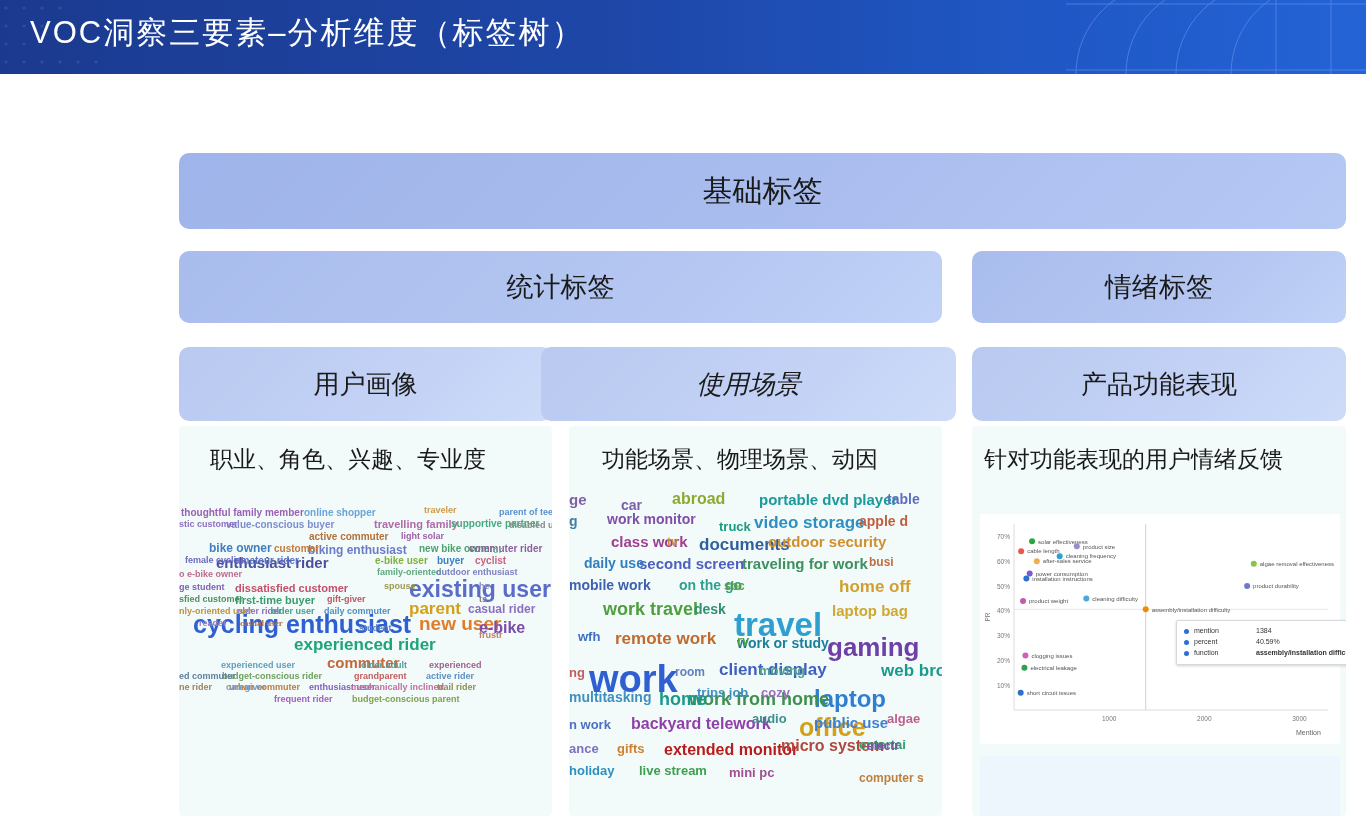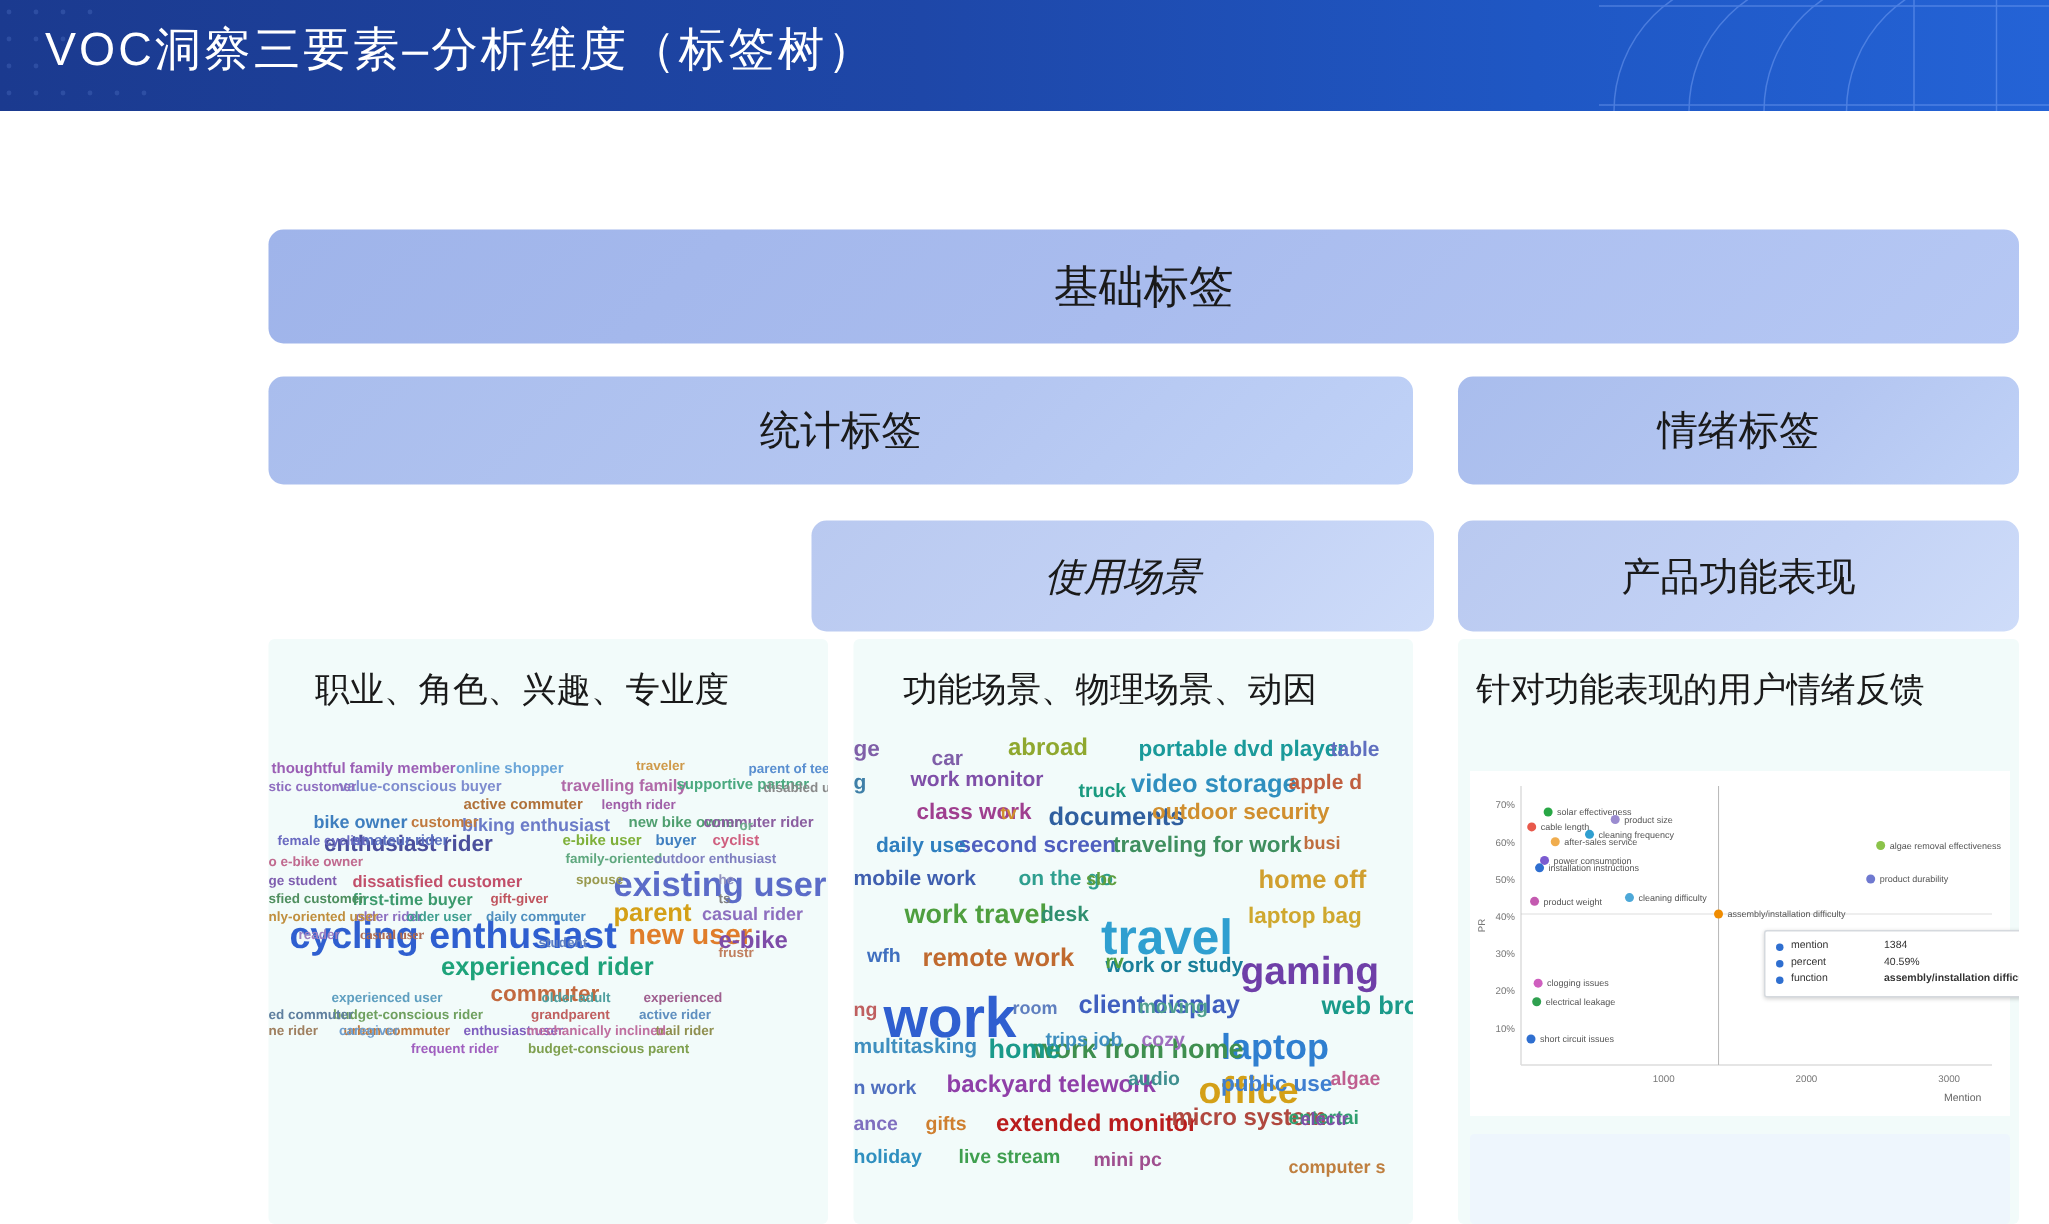--- a/index.html
+++ b/index.html
@@ -206,20 +206,23 @@
     <span>基础标签</span>
   </div>
 
   <div class="band band-lvl2" id="band-emotion">
     <span>情绪标签</span>
   </div>
   <div class="band band-lvl2" id="band-stat">
     <span>统计标签</span>
   </div>
 
+  <div class="band band-lvl3" id="band-persona">
+    <span>用户画像</span>
+  </div>
   <div class="band band-lvl3" id="band-scene">
     <span>使用场景</span>
   </div>
   <div class="band band-lvl3" id="band-func">
     <span>产品功能表现</span>
   </div>
 
   <div class="panel" id="panel-persona">
     <div class="panel-caption" id="cap-persona">职业、角色、兴趣、专业度</div>
     <div class="cloud" id="cloud-persona">
@@ -237,21 +240,21 @@
         <span class="w" style="left: 56px; top: 105px; font-size: 11px; color: rgb(60, 154, 109);">first-time buyer</span>
         <span class="w" style="left: 56px; top: 93px; font-size: 11px; color: rgb(194, 79, 106);">dissatisfied customer</span>
         <span class="w" style="left: 47px; top: 30px; font-size: 10px; color: rgb(127, 141, 207);">value-conscious buyer</span>
         <span class="w" style="left: 195px; top: 29px; font-size: 11px; color: rgb(176, 106, 168);">travelling family</span>
         <span class="w" style="left: 272px; top: 29px; font-size: 10px; color: rgb(74, 169, 127);">supportive partner</span>
         <span class="w" style="left: 2px; top: 18px; font-size: 10px; color: rgb(155, 95, 181);">thoughtful family member</span>
         <span class="w" style="left: 125px; top: 18px; font-size: 10px; color: rgb(106, 165, 216);">online shopper</span>
         <span class="w" style="left: 245px; top: 16px; font-size: 9px; color: rgb(207, 154, 74);">traveler</span>
         <span class="w" style="left: 320px; top: 18px; font-size: 9px; color: rgb(90, 143, 208);">parent of teen</span>
         <span class="w" style="left: 330px; top: 31px; font-size: 9px; color: rgb(138, 138, 138);">disabled user</span>
-        <span class="w" style="left: 222px; top: 42px; font-size: 9px; color: rgb(160, 95, 168);">length rider</span>
+        <span class="w" style="left: 222px; top: 42px; font-size: 9px; color: rgb(160, 95, 168);">light solar</span>
         <span class="w" style="left: 130px; top: 42px; font-size: 10px; color: rgb(176, 113, 58);">active commuter</span>
         <span class="w" style="left: 240px; top: 54px; font-size: 10px; color: rgb(79, 159, 111);">new bike owner</span>
         <span class="w" style="left: 95px; top: 54px; font-size: 10px; color: rgb(192, 122, 63);">customer</span>
         <span class="w" style="left: 56px; top: 66px; font-size: 10px; color: rgb(90, 111, 192);">amateur rider</span>
         <span class="w" style="left: 196px; top: 66px; font-size: 10px; color: rgb(127, 176, 58);">e-bike user</span>
         <span class="w" style="left: 258px; top: 66px; font-size: 10px; color: rgb(63, 127, 192);">buyer</span>
         <span class="w" style="left: 290px; top: 54px; font-size: 10px; color: rgb(139, 95, 160);">commuter rider</span>
         <span class="w" style="left: 296px; top: 66px; font-size: 10px; color: rgb(207, 95, 127);">cyclist</span>
         <span class="w" style="left: 198px; top: 78px; font-size: 9px; color: rgb(95, 168, 127);">family-oriented</span>
         <span class="w" style="left: 205px; top: 92px; font-size: 9px; color: rgb(154, 154, 79);">spouse</span>

